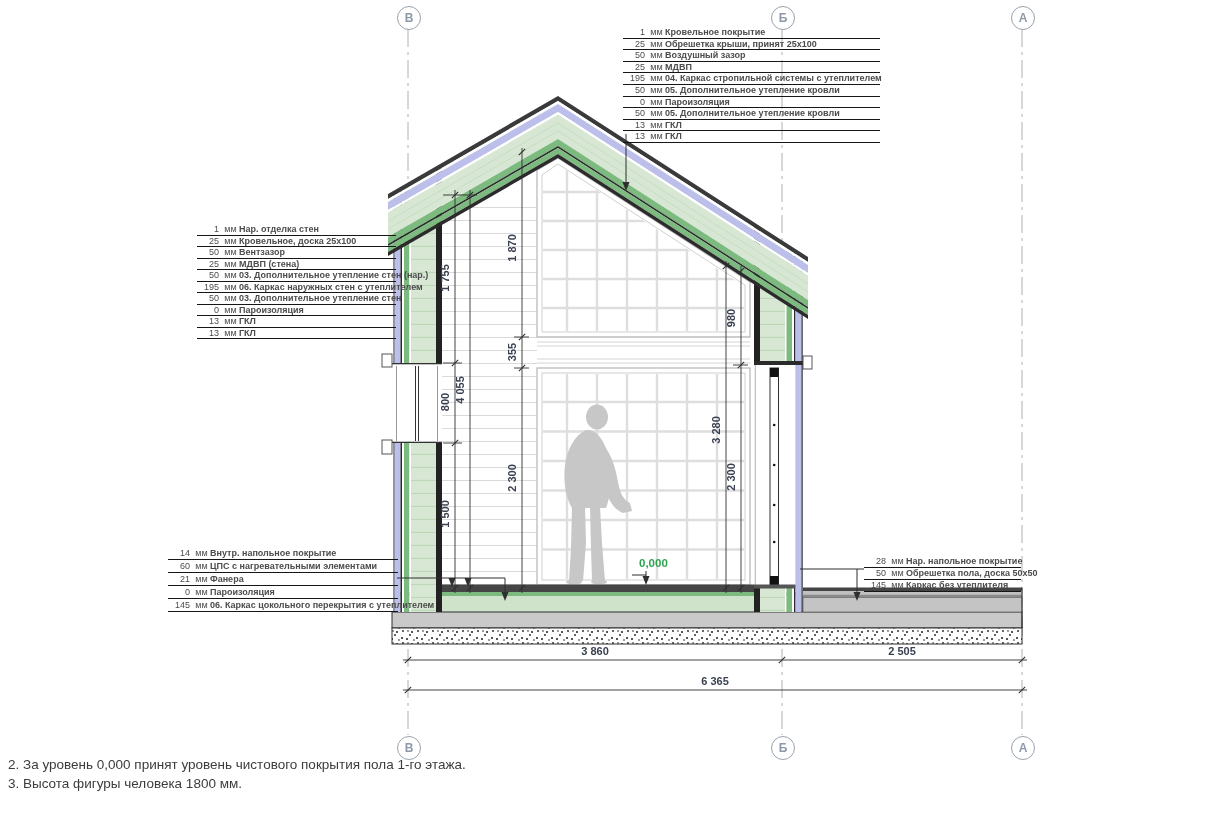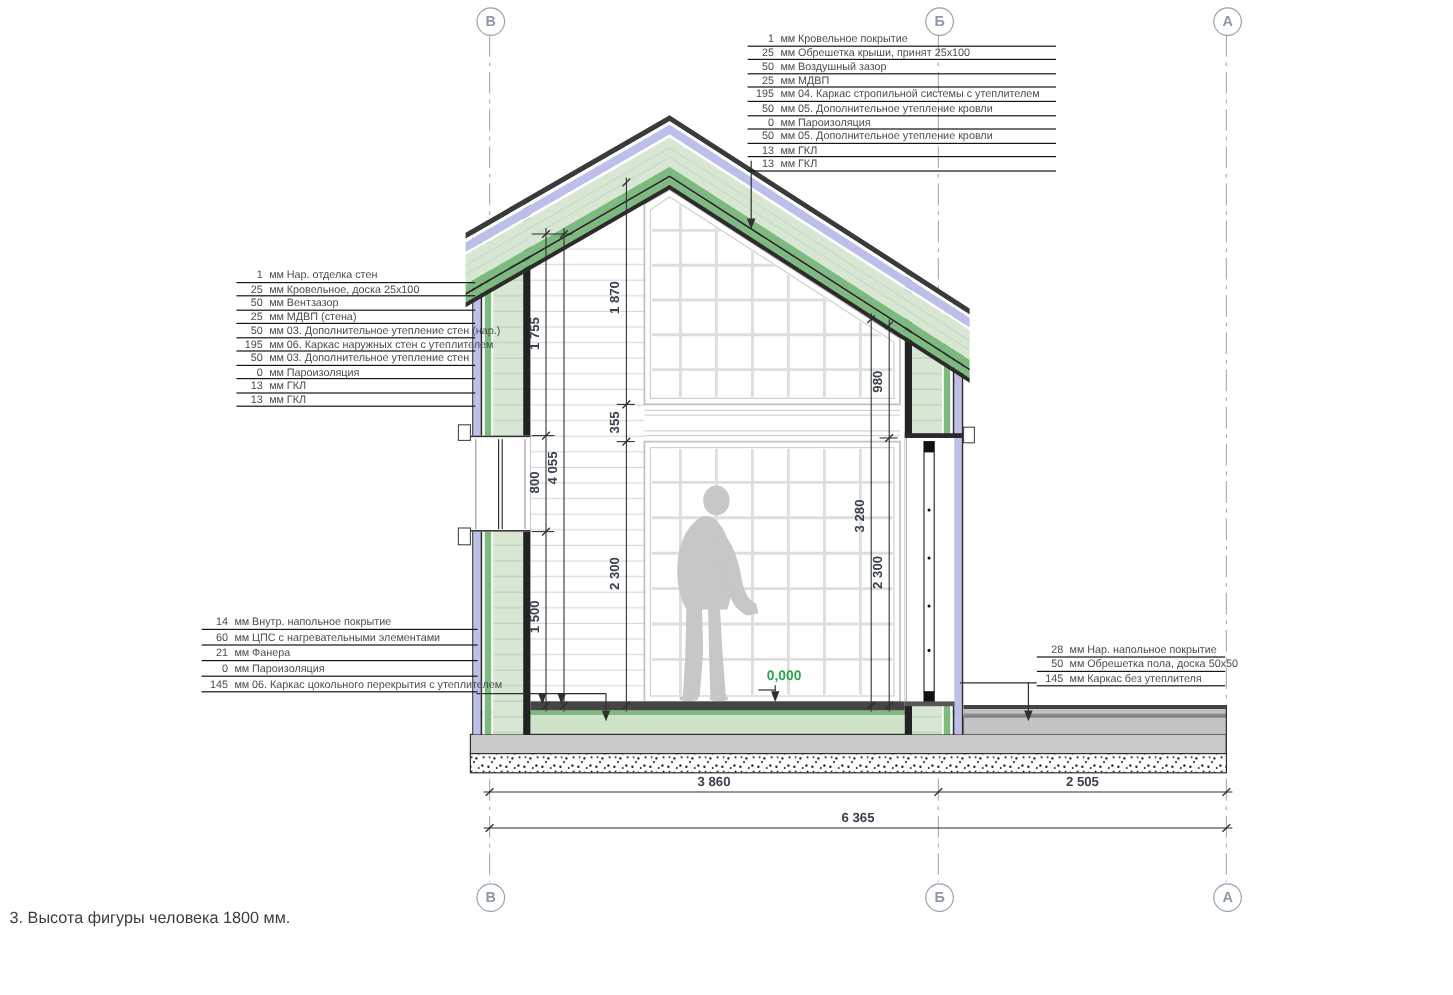--- a/index.html
+++ b/index.html
@@ -8,21 +8,21 @@
   svg{position:absolute;left:0;top:0;}
   svg text{font-family:"Liberation Sans",sans-serif;}
   .dimtxt{font-size:11px;font-weight:bold;fill:#3a4252;}
   .lvltxt{font-size:11.5px;font-weight:bold;fill:#2ea44f;}
 
   .callout{position:absolute;font-size:9px;color:#4c4c4c;}
   .crow{display:flex;height:var(--rh,10.6px);line-height:var(--rh,10.6px);
         border-bottom:1px solid #161616;white-space:nowrap;overflow:visible;}
   .cv{width:22px;text-align:right;flex:none;}
   .cu{width:17px;text-align:center;padding-left:3px;flex:none;}
-  .cl{flex:1;}
+  .cl{flex:1;font-weight:bold;}
 
   .bubble{position:absolute;width:22px;height:22px;border:1px solid #9aa3ad;border-radius:50%;
           background:#fff;color:#8d99a8;font-size:12px;font-weight:bold;
           display:flex;align-items:center;justify-content:center;}
 
   .notes{position:absolute;left:8px;top:755px;font-size:13.5px;color:#3c3c3c;line-height:19px;}
   .notes-title{margin-bottom:0;}
 </style>
 </head>
 <body>
@@ -407,21 +407,21 @@
       <span class="cl">ГКЛ</span>
     </div>
 
     <div class="crow">
       <span class="cv">13</span>
       <span class="cu">мм</span>
       <span class="cl">ГКЛ</span>
     </div>
   </div>
 
-<div class="callout" style="left:168px;top:512px;width:230px;--rh:12px">
+<div class="callout" style="left:168px;top:547px;width:230px;--rh:12px">
 
     <div class="crow">
       <span class="cv">14</span>
       <span class="cu">мм</span>
       <span class="cl">Внутр. напольное покрытие</span>
     </div>
 
     <div class="crow">
       <span class="cv">60</span>
       <span class="cu">мм</span>
@@ -440,21 +440,21 @@
       <span class="cl">Пароизоляция</span>
     </div>
 
     <div class="crow">
       <span class="cv">145</span>
       <span class="cu">мм</span>
       <span class="cl">06. Каркас цокольного перекрытия с утеплителем</span>
     </div>
   </div>
 
-<div class="callout" style="left:864px;top:536px;width:157px;--rh:11px">
+<div class="callout" style="left:864px;top:556px;width:157px;--rh:11px">
 
     <div class="crow">
       <span class="cv">28</span>
       <span class="cu">мм</span>
       <span class="cl">Нар. напольное покрытие</span>
     </div>
 
     <div class="crow">
       <span class="cv">50</span>
       <span class="cu">мм</span>
@@ -472,18 +472,19 @@
 <div class="bubble" style="left:771px;top:6px">Б</div>
 <div class="bubble" style="left:1011px;top:6px">А</div>
 <div class="bubble" style="left:397px;top:736px">В</div>
 <div class="bubble" style="left:771px;top:736px">Б</div>
 <div class="bubble" style="left:1011px;top:736px">А</div>
 
 <div class="notes">
   <div>
 
 
+      <div class="note-line">2. За уровень 0,000 принят уровень чистового покрытия пола 1-го этажа.</div>
 
       <div class="note-line">3. Высота фигуры человека 1800 мм.</div>
     </div>
 </div>
 
 </div>
 
 </body></html>

